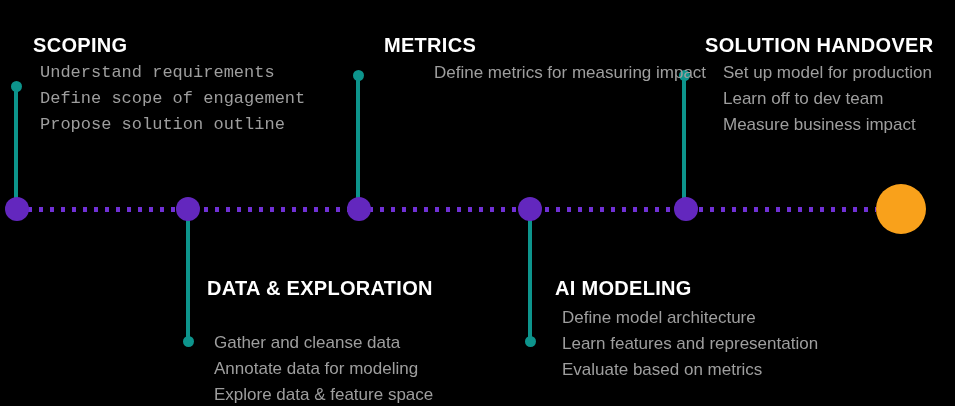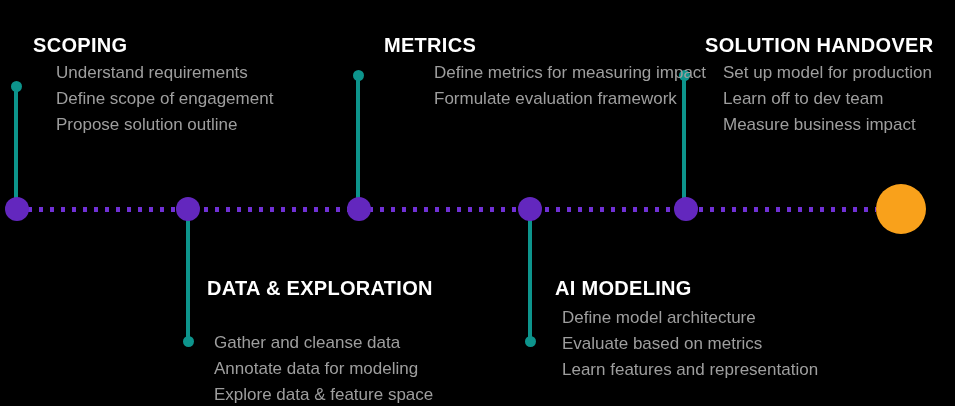--- a/index.html
+++ b/index.html
@@ -84,21 +84,21 @@
 <body>
 
 <div id="canvas">
 
   <div class="dotted-line"></div>
 
   <div class="connector" style="left:14px; top:86px; height:123px;"></div>
   <div class="teal-dot" style="left:11px; top:81px;"></div>
   <div class="node" style="left:5px; top:197px;"></div>
   <div class="stage-title" style="left:33px; top:34px;">SCOPING</div>
-  <ul class="stage-list" style="left:56px; top:60px;">
+  <ul class="stage-list" style="left:40px; top:60px;font-family:Liberation Mono, monospace;">
     <li>Understand requirements</li>
     <li>Define scope of engagement</li>
     <li>Propose solution outline</li>
   </ul>
 
   <div class="connector" style="left:186px; top:209px; height:133px;"></div>
   <div class="teal-dot" style="left:183px; top:336px;"></div>
   <div class="node" style="left:176px; top:197px;"></div>
   <div class="stage-title" style="left:207px; top:277px;">DATA &amp; EXPLORATION</div>
   <ul class="stage-list" style="left:214px; top:305px;margin-top:25px;">
@@ -106,31 +106,30 @@
     <li>Annotate data for modeling</li>
     <li>Explore data &amp; feature space</li>
   </ul>
 
   <div class="connector" style="left:356px; top:75px; height:134px;"></div>
   <div class="teal-dot" style="left:353px; top:70px;"></div>
   <div class="node" style="left:347px; top:197px;"></div>
   <div class="stage-title" style="left:375px; top:34px;margin-left:9px;">METRICS</div>
   <ul class="stage-list" style="left:388px; top:60px;margin-left:46px;">
     <li>Define metrics for measuring impact</li>
-    <li>Formulate evaluation framework</li>
   </ul>
 
   <div class="connector" style="left:528px; top:209px; height:133px;"></div>
   <div class="teal-dot" style="left:525px; top:336px;"></div>
   <div class="node" style="left:518px; top:197px;"></div>
   <div class="stage-title" style="left:555px; top:277px;">AI MODELING</div>
   <ul class="stage-list" style="left:562px; top:305px;">
     <li>Define model architecture</li>
+    <li>Learn features and representation</li>
     <li>Evaluate based on metrics</li>
-    <li>Learn features and representation</li>
   </ul>
 
   <div class="connector" style="left:682px; top:75px; height:134px;"></div>
   <div class="teal-dot" style="left:679px; top:70px;"></div>
   <div class="node" style="left:674px; top:197px;"></div>
   <div class="stage-title" style="left:705px; top:34px;">SOLUTION HANDOVER</div>
   <ul class="stage-list" style="left:713px; top:60px;margin-left:10px;">
     <li>Set up model for production</li>
     <li>Learn off to dev team</li>
     <li>Measure business impact</li>

